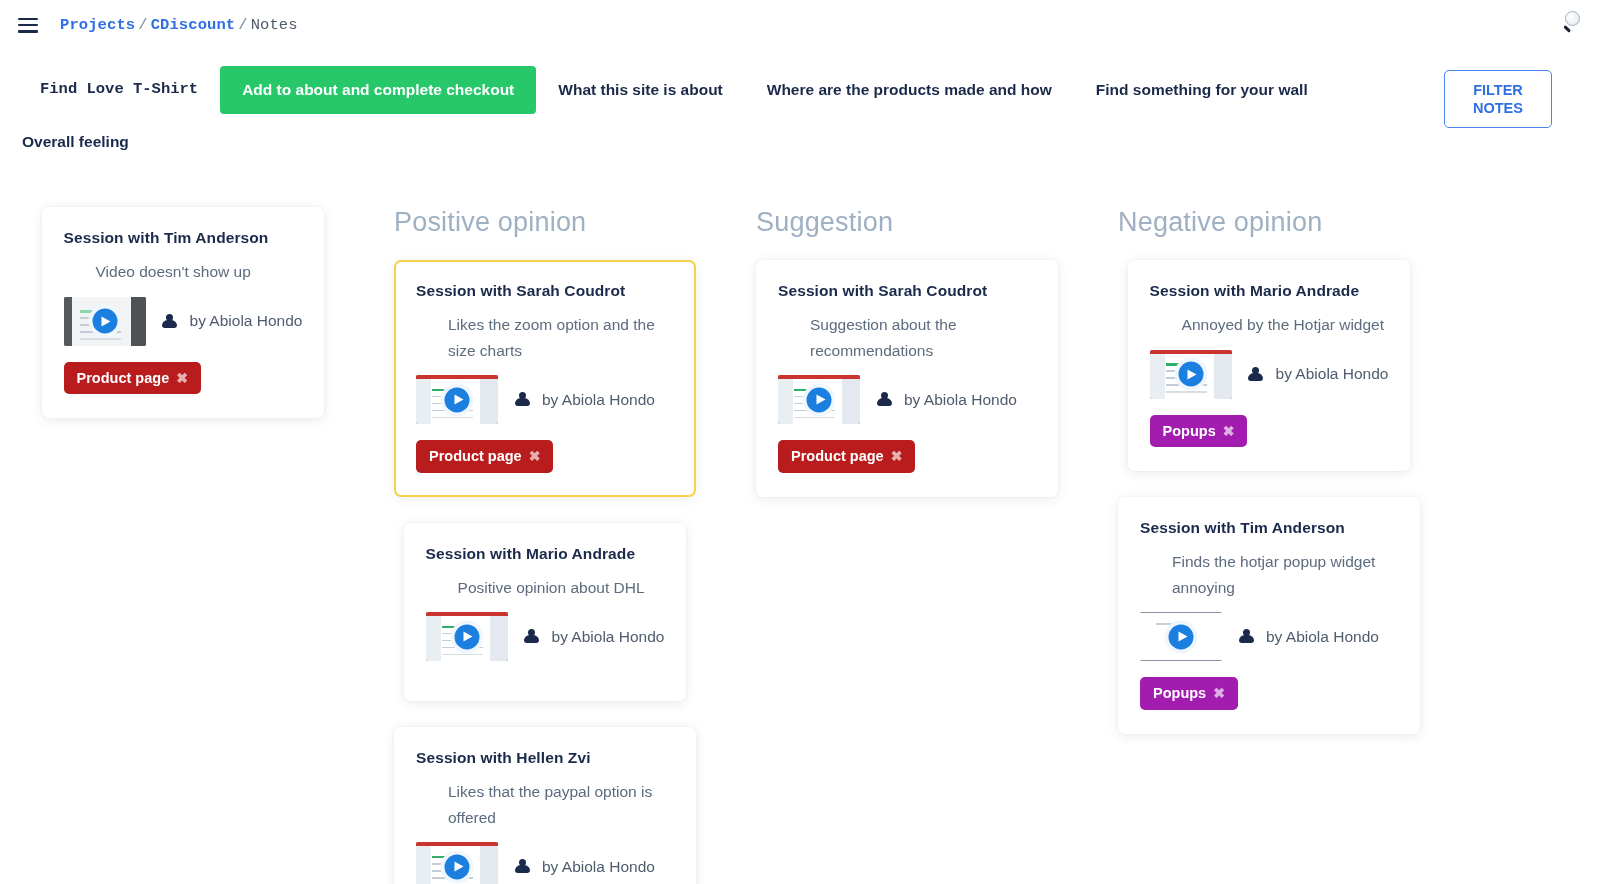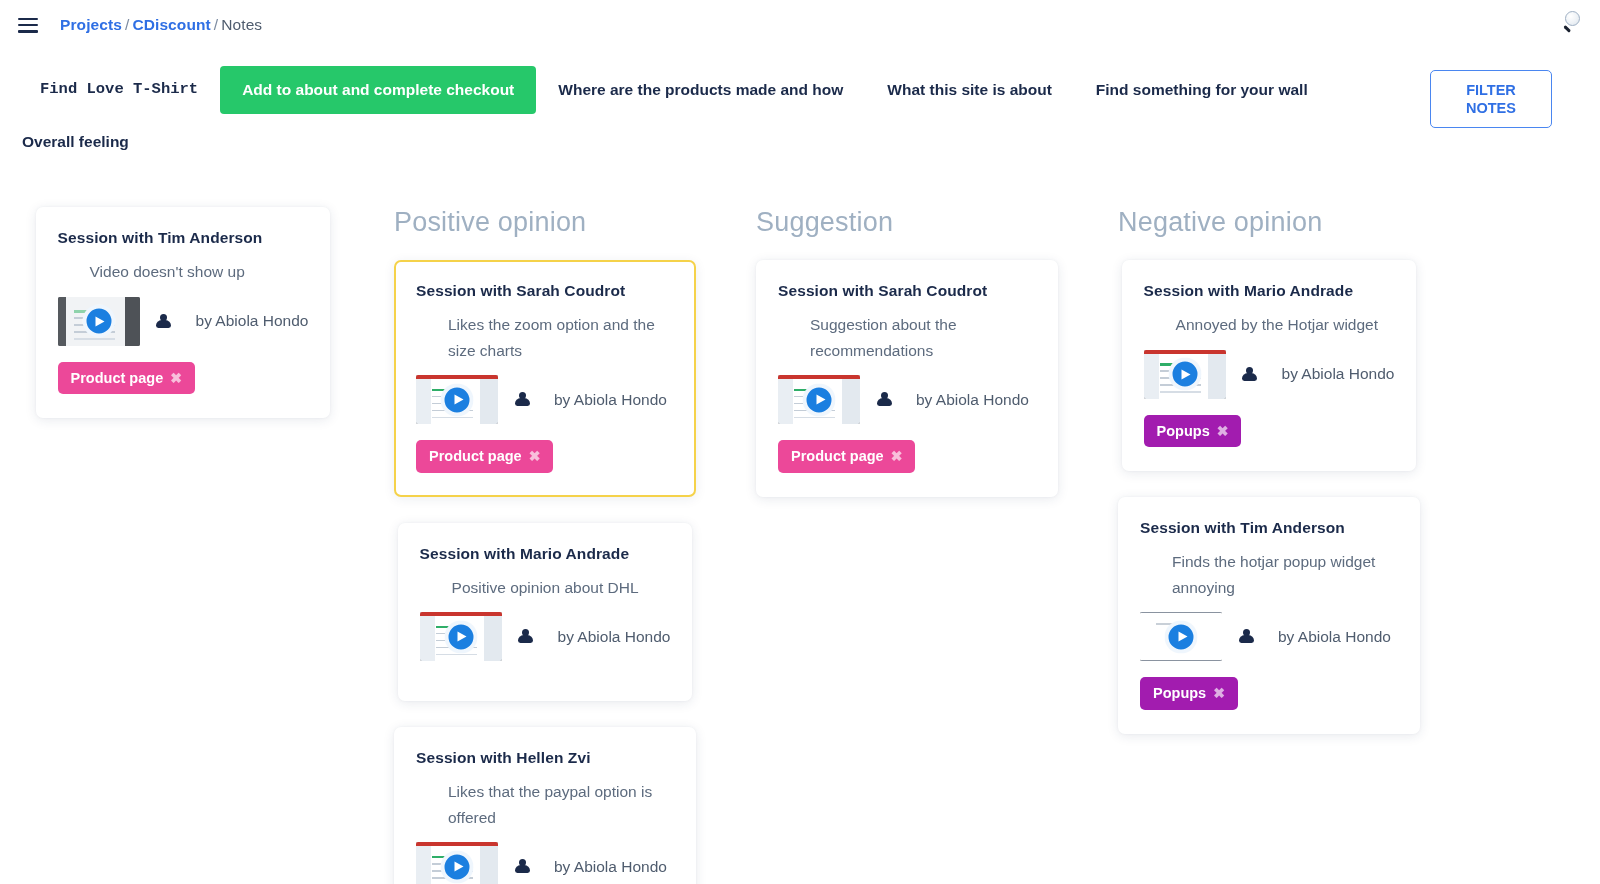--- a/index.html
+++ b/index.html
@@ -12,20 +12,21 @@
     overflow: hidden;
   }
 
   
   .topbar {
     height: 38px;
     display: flex;
     align-items: center;
     padding: 12px 18px 0 18px;
     position: relative;
+    font-family: Liberation Mono, monospace;
   }
   .hamburger {
     width: 20px;
     height: 15px;
     display: flex;
     flex-direction: column;
     justify-content: space-between;
     margin-right: 22px;
     cursor: pointer;
     flex: 0 0 auto;
@@ -115,21 +116,21 @@
   }
   .tab:first-child { margin-left: 18px; font-family: Liberation Mono, monospace; }
   .tab.active {
     background: #26c86a;
     color: #ffffff;
   }
   .filter-notes-btn {
     position: absolute;
     right: 48px;
     top: 32px;
-    width: 122px;
+    width: 108px;
     padding: 10px 4px;
     border: 1.4px solid #4a86f0;
     border-radius: 5px;
     background: #ffffff;
     color: #2f6fe4;
     font-size: 14.5px;
     font-weight: 700;
     line-height: 1.25;
     text-align: center;
     cursor: pointer;
@@ -258,21 +259,21 @@
     width: 0; height: 0;
     border-left: 9px solid #ffffff;
     border-top: 5.5px solid transparent;
     border-bottom: 5.5px solid transparent;
     margin-left: 3px;
   }
 
   .author {
     display: flex;
     align-items: center;
-    gap: 24px;
+    gap: 12px;
     font-size: 15.5px;
     color: #4f5c6e;
     white-space: nowrap;
   }
   .person-icon {
     width: 16px; height: 16px;
     position: relative;
     flex: 0 0 auto;
   }
   .person-icon .head {
@@ -295,21 +296,21 @@
     align-items: center;
     gap: 7px;
     padding: 9px 13px;
     border-radius: 5px;
     font-size: 14.5px;
     font-weight: 700;
     color: #ffffff;
     cursor: pointer;
     line-height: 1;
   }
-  .tag.purple { background: #ec4899; }
+  .tag.purple { background: #b91c1c; }
   .tag.blue   { background: #a21caf; }
   .tag .x {
     font-size: 14px;
     opacity: .65;
     font-weight: 700;
   }
 </style>
 </head>
 <body>
 
@@ -327,22 +328,22 @@
       <div class="handle"></div>
       <div class="lens"></div>
     </div>
   </div>
 </div>
 
 <div class="tabs-wrap">
   <div class="tabs" id="tabs">
       <div class="tab"><span>Find Love T-Shirt</span></div>
       <div class="tab active"><span>Add to about and complete checkout</span></div>
+      <div class="tab"><span>What this site is about</span></div>
       <div class="tab"><span>Where are the products made and how</span></div>
-      <div class="tab"><span>What this site is about</span></div>
       <div class="tab"><span>Find something for your wall</span></div>
       <div class="tab"><span>Overall feeling</span></div>
     </div>
   <div class="filter-notes-btn">
     <div>FILTER</div>
     <div>NOTES</div>
   </div>
 </div>
 
 <div class="board" id="board">

